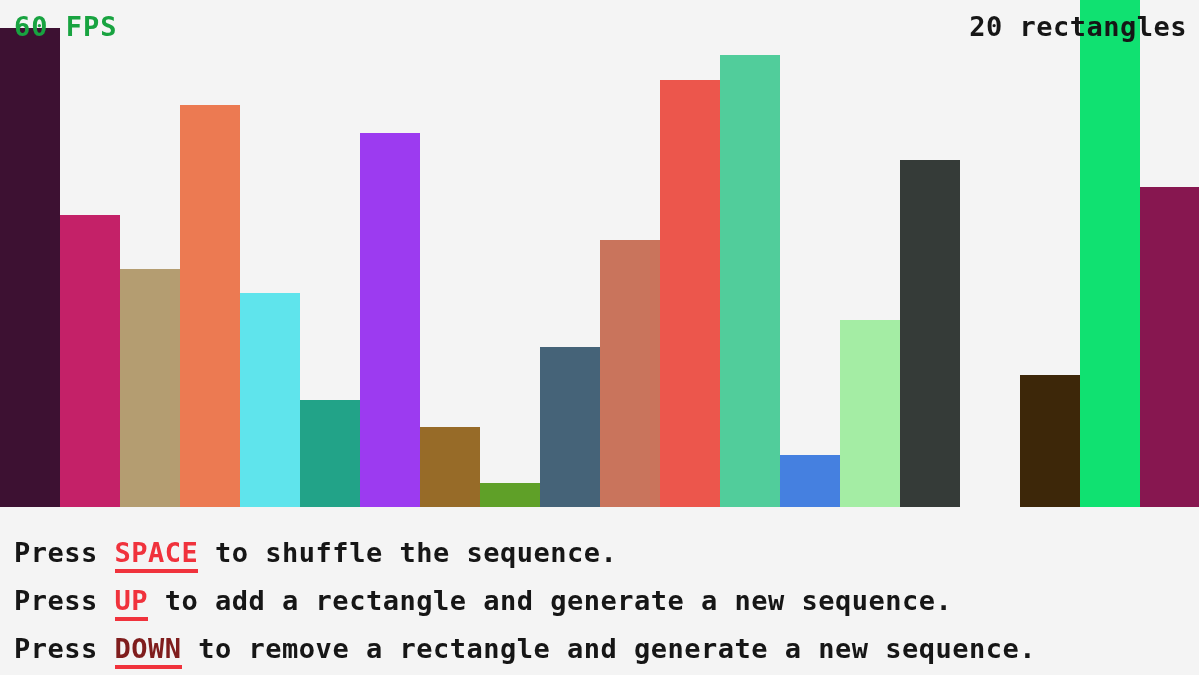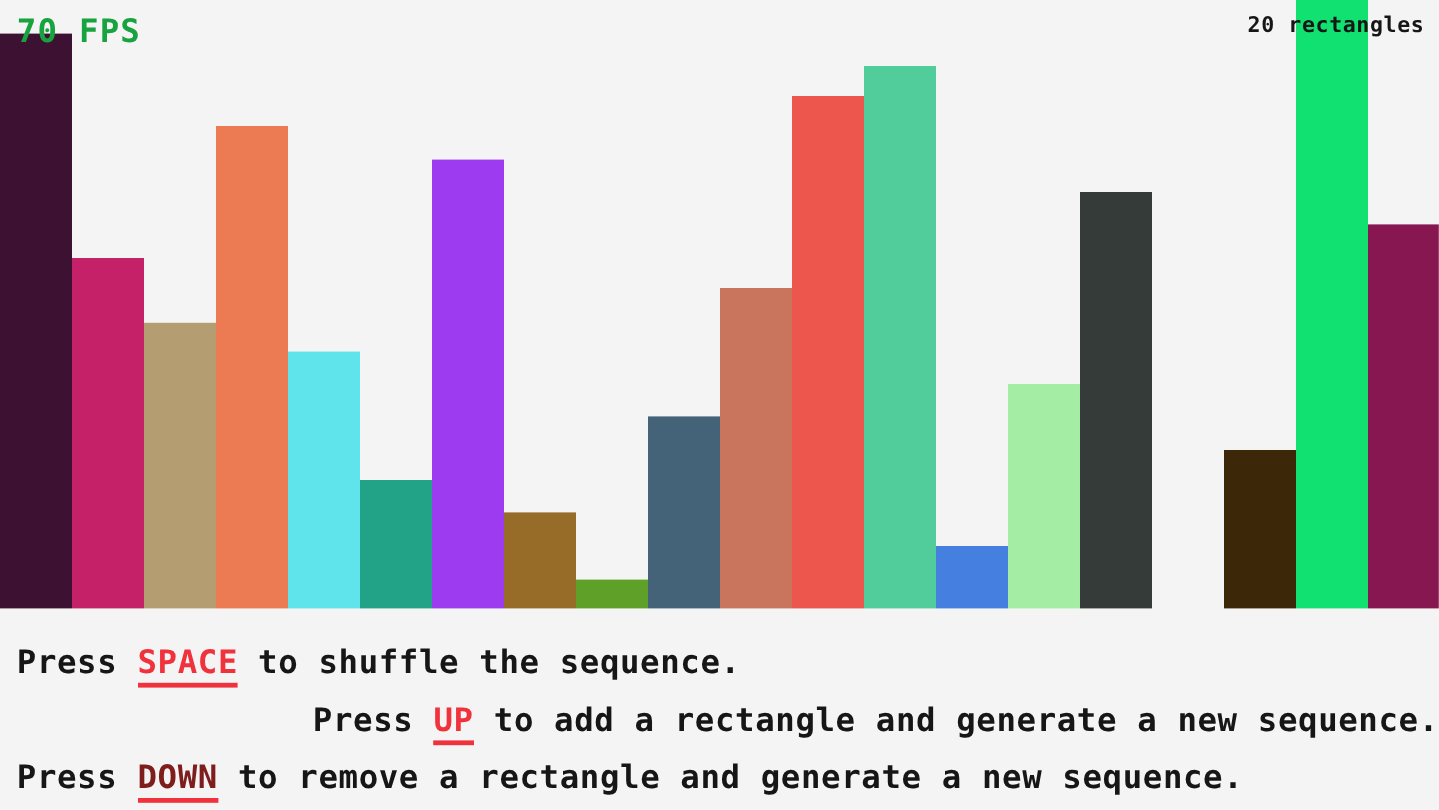--- a/index.html
+++ b/index.html
@@ -43,21 +43,21 @@
     letter-spacing: 1px;
     color: #18A340;
     white-space: nowrap;
     line-height: 1;
   }
   #rect-count {
     position: absolute;
     right: 12px;
     top: 13px;
     font-family: "DejaVu Sans Mono", "Liberation Mono", monospace;
-    font-size: 18px;
+    font-size: 27px;
     font-weight: bold;
     letter-spacing: 0.5px;
     color: #161616;
     white-space: nowrap;
     line-height: 1;
   }
 
   
   #instructions {
     position: absolute;
@@ -104,28 +104,28 @@
       <div class="bar" style="left: 660px; width: 60px; height: 427px; background: rgb(236, 86, 76);"></div>
       <div class="bar" style="left: 720px; width: 60px; height: 452px; background: rgb(81, 205, 155);"></div>
       <div class="bar" style="left: 780px; width: 60px; height: 52px; background: rgb(69, 128, 224);"></div>
       <div class="bar" style="left: 840px; width: 60px; height: 187px; background: rgb(164, 237, 164);"></div>
       <div class="bar" style="left: 900px; width: 60px; height: 347px; background: rgb(53, 59, 56);"></div>
       <div class="bar" style="left: 1020px; width: 60px; height: 132px; background: rgb(61, 39, 9);"></div>
       <div class="bar" style="left: 1080px; width: 60px; height: 507px; background: rgb(16, 225, 113);"></div>
       <div class="bar" style="left: 1140px; width: 60px; height: 320px; background: rgb(135, 23, 80);"></div>
     </div>
 
-  <div id="fps-counter" style="color: rgb(24, 163, 64);">70 FPS</div>
+  <div id="fps-counter" style="color: rgb(24, 163, 64);">60 FPS</div>
   <div id="rect-count" style="color: rgb(22, 22, 22);">20 rectangles</div>
 
   <div id="instructions">
     <div class="instruction-line" style="color: rgb(22, 22, 22);">
       <span>Press </span><span class="key-hint" style="color: rgb(240, 50, 60); border-bottom-color: rgb(240, 50, 60);">SPACE</span><span> to shuffle the sequence.</span>
     </div>
-    <div class="instruction-line" style="color: rgb(22, 22, 22); text-align: right;">
+    <div class="instruction-line" style="color: rgb(22, 22, 22);">
       <span>Press </span><span class="key-hint" style="color: rgb(240, 50, 60); border-bottom-color: rgb(240, 50, 60);">UP</span><span> to add a rectangle and generate a new sequence.</span>
     </div>
     <div class="instruction-line" style="color: rgb(22, 22, 22);">
       <span>Press </span><span class="key-hint" style="color: #7f1d1d; border-bottom-color: rgb(240, 50, 60);">DOWN</span><span> to remove a rectangle and generate a new sequence.</span>
     </div>
   </div>
 
 </div>
 
 </body></html>

